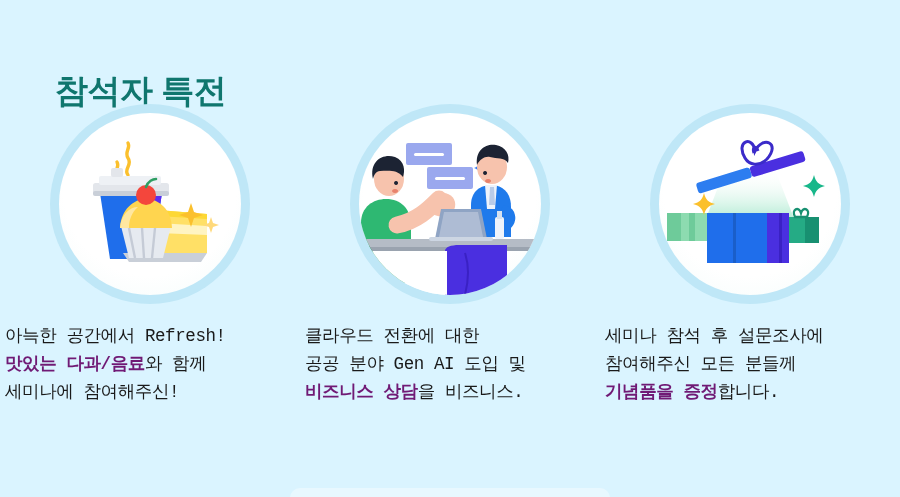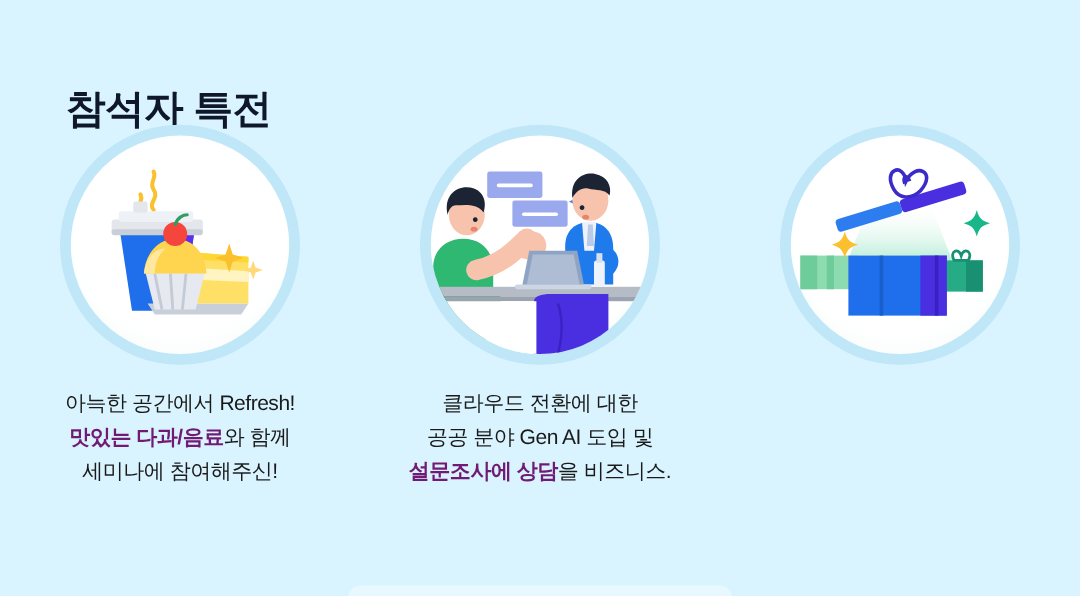--- a/index.html
+++ b/index.html
@@ -20,21 +20,21 @@
     height: 497px;
     background: #daf4ff;
     box-sizing: border-box;
   }
   #section-title {
     position: absolute;
     left: 55px;
     top: 44px;
     font-size: 33px;
     font-weight: 700;
-    color: #0f172a;
+    color: #0f766e;
     letter-spacing: -0.5px;
     line-height: 1.2;
     white-space: nowrap;
   }
   #benefit-cards {
     position: absolute;
     left: 0;
     top: 104px;
     width: 900px;
     display: flex;
@@ -63,27 +63,27 @@
     border-radius: 50%;
     overflow: hidden;
     background: radial-gradient(circle at 50% 42%, #ffffff 0%, #ffffff 62%, #f3fbfa 100%);
   }
   .illustration-inner svg {
     display: block;
     width: 182px;
     height: 182px;
   }
   .benefit-caption {
-    text-align: center;
     font-size: 17.5px;
     line-height: 1.62;
     color: #1a1a1a;
     font-weight: 400;
     letter-spacing: -0.4px;
     width: 290px;
+    font-family: Liberation Mono, monospace;
   }
   .caption-line {
     display: block;
     white-space: nowrap;
   }
   .hl {
     color: #701a75;
     font-weight: 700;
   }
   #bottom-card-peek {
@@ -196,21 +196,21 @@
             <path d="M86 138 C 86 134, 92 132, 100 132 L148 132 L148 182 L86 182 Z" fill="#4a2fe0"></path>
             <path d="M106 140 C 110 152, 110 166, 106 182" stroke="#3a21c4" stroke-width="2" fill="none"></path>
 
             <rect x="0" y="138" width="88" height="44" fill="#ffffff"></rect>
           </svg>
         </div>
       </div>
       <p class="benefit-caption">
         <span class="caption-line"><span>클라우드 전환에 대한</span></span>
         <span class="caption-line"><span>공공 분야 Gen AI 도입 및</span></span>
-        <span class="caption-line"><span class="hl">설문조사에 상담</span><span>을 비즈니스.</span></span>
+        <span class="caption-line"><span class="hl">비즈니스 상담</span><span>을 비즈니스.</span></span>
       </p>
     </div>
 
     <div class="benefit-card">
       <div class="illustration-circle">
         <div class="illustration-inner">
           <svg viewBox="0 0 182 182" xmlns="http://www.w3.org/2000/svg">
             <defs>
               <linearGradient id="glow" x1="0" y1="1" x2="0" y2="0">
                 <stop offset="0%" stop-color="#9fe6c8" stop-opacity="0.85"></stop>
@@ -238,19 +238,24 @@
             </g>
 
             <path d="M86 45 C 76 28, 94 22, 96 38 C 104 22, 122 30, 108 46 C 100 54, 90 52, 86 45 Z" fill="none" stroke="#3b2bc9" stroke-width="3"></path>
             <path d="M95 40 C 93 34, 97 32, 99 38" fill="none" stroke="#3b2bc9" stroke-width="3"></path>
 
             <path d="M155 62 C 157 69, 159 71, 166 73 C 159 75, 157 77, 155 84 C 153 77, 151 75, 144 73 C 151 71, 153 69, 155 62 Z" fill="#18b78a"></path>
             <path d="M45 80 C 47 87, 49 89, 56 91 C 49 93, 47 95, 45 102 C 43 95, 41 93, 34 91 C 41 89, 43 87, 45 80 Z" fill="#fbc02d"></path>
           </svg>
         </div>
       </div>
+      <p class="benefit-caption">
+        <span class="caption-line"><span>세미나 참석 후 설문조사에</span></span>
+        <span class="caption-line"><span>참여해주신 모든 분들께</span></span>
+        <span class="caption-line"><span class="hl">기념품을 증정</span><span>합니다.</span></span>
+      </p>
     </div>
 
   </div>
 
   <div id="bottom-card-peek"></div>
 
 </div>
 
 </body></html>

